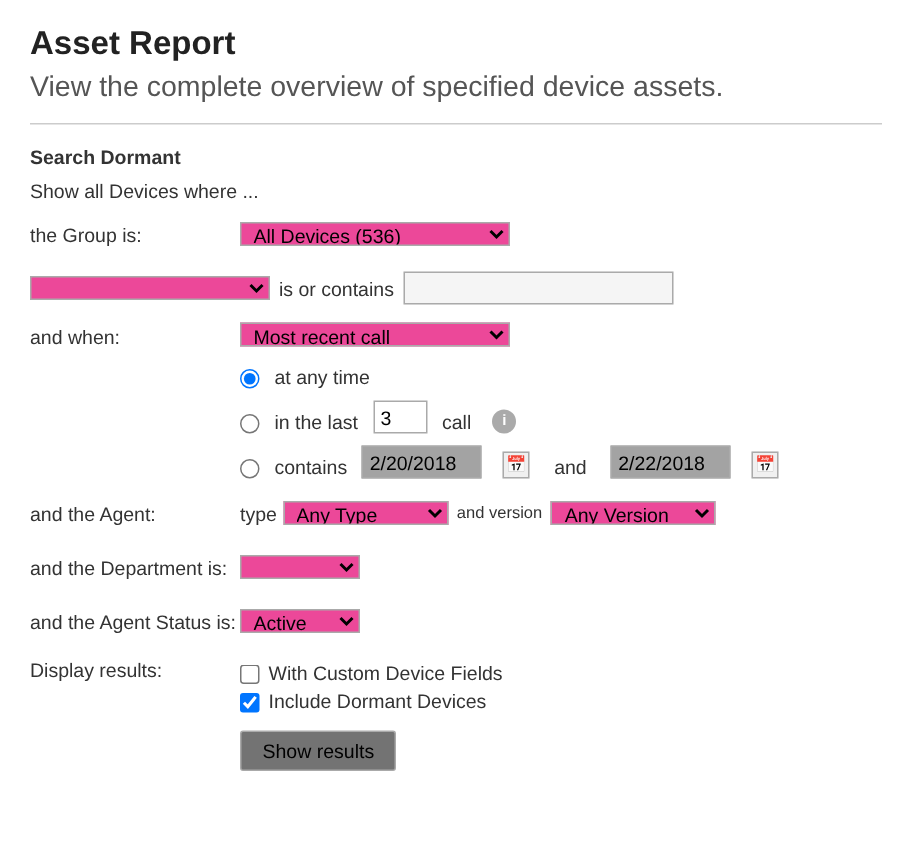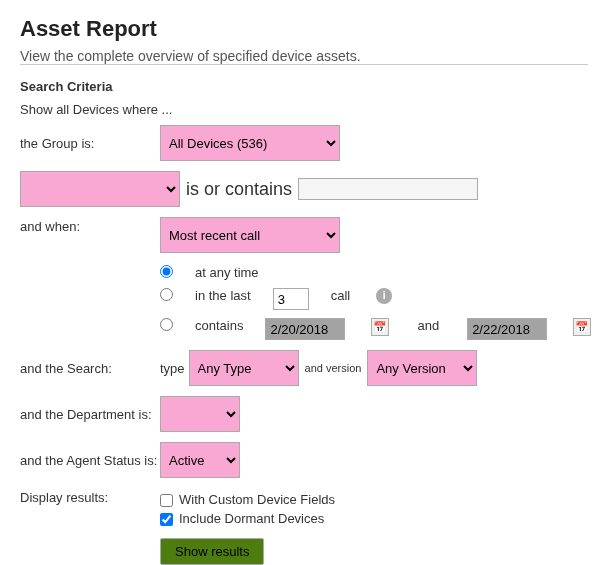--- a/index.html
+++ b/index.html
@@ -12,23 +12,23 @@
       width: 608px;
       min-height: 565px;
     }
     h1.page-title {
       font-size: 22px;
       font-weight: bold;
       color: #222;
       margin-bottom: 6px;
     }
     .subtitle {
-      font-size: 14px;
+      font-size: 19px;
       color: #555;
-      margin-bottom: 0;
+      margin-bottom: 12px;
     }
     hr.divider {
       border: none;
       border-top: 1px solid #ccc;
       margin-bottom: 14px;
     }
     .section-heading {
       font-size: 13px;
       font-weight: bold;
       margin-bottom: 8px;
@@ -52,24 +52,24 @@
     }
     .form-label-top {
       width: 140px;
       font-size: 13px;
       color: #333;
       flex-shrink: 0;
       align-self: flex-start;
       padding-top: 2px;
     }
     select.field-select {
-      height: 36px;
-      font-size: 13px;
-      border: 1px solid #aaa;
-      background: #f9a8d4;
+      height: 16px;
+      font-size: 13px;
+      border: 1px solid #aaa;
+      background: #ec4899;
       padding: 0 4px;
       cursor: pointer;
     }
     select.group-select {
       width: 180px;
     }
     select.field-type-select {
       width: 160px;
     }
     select.when-select {
@@ -92,38 +92,38 @@
       font-size: 13px;
       border: 1px solid #aaa;
       padding: 0 4px;
       background: #f5f5f5;
     }
     input.contains-input {
       width: 180px;
     }
     .is-or-contains {
       margin: 0 6px;
-      font-size: 18px;
+      font-size: 13px;
     }
     .and-version-label {
       margin: 0 6px;
       font-size: 11px;
     }
     .when-block {
       display: flex;
       flex-direction: column;
       gap: 8px;
     }
     .when-dropdown-row {
       margin-bottom: 4px;
     }
     .radio-row {
       display: flex;
-      align-items: flex-start;
-      gap: 22px;
+      align-items: flex-end;
+      gap: 10px;
       font-size: 13px;
     }
     input[type="radio"] {
       cursor: pointer;
     }
     input[type="text"].days-input {
       width: 36px;
       height: 22px;
       font-size: 13px;
       border: 1px solid #aaa;
@@ -179,21 +179,21 @@
       margin-bottom: 4px;
     }
     input[type="checkbox"] {
       cursor: pointer;
     }
     .show-results-btn {
       display: inline-block;
       padding: 5px 14px;
       font-size: 13px;
       border: 1px solid #aaa;
-      background: #4d7c0f;
+      background: #737373;
       cursor: pointer;
       border-radius: 2px;
       margin-top: 8px;
     }
     .display-results-row {
       display: flex;
       align-items: flex-start;
       margin-bottom: 10px;
     }
     .display-label {
@@ -205,21 +205,21 @@
       padding-top: 2px;
     }
   </style>
 </head>
 <body>
 
 <h1 class="page-title">Asset Report</h1>
 <p class="subtitle">View the complete overview of specified device assets.</p>
 <hr class="divider">
 
-<div class="section-heading">Search Criteria</div>
+<div class="section-heading">Search Dormant</div>
 <div class="show-all-text">Show all Devices where ...</div>
 
 <div class="form-row">
   <span class="form-label">the Group is:</span>
   <select class="field-select group-select">
     <option>All Devices (536)</option>
     <option>Group 1</option>
     <option>Group 2</option>
   </select>
 </div>
@@ -259,21 +259,21 @@
       <input type="text" class="date-input" value="2/20/2018" style="">
       <span class="calendar-icon">📅</span>
       <span class="and-label">and</span>
       <input type="text" class="date-input" value="2/22/2018" style="">
       <span class="calendar-icon">📅</span>
     </div>
   </div>
 </div>
 
 <div class="form-row" style="margin-top:10px;">
-  <span class="form-label">and the Search:</span>
+  <span class="form-label">and the Agent:</span>
   <span style="margin-right:4px;">type</span>
   <select class="field-select agent-type-select">
     <option>Any Type</option>
     <option>Type A</option>
     <option>Type B</option>
   </select>
   <span class="and-version-label">and version</span>
   <select class="field-select agent-version-select">
     <option>Any Version</option>
     <option>v1</option>

